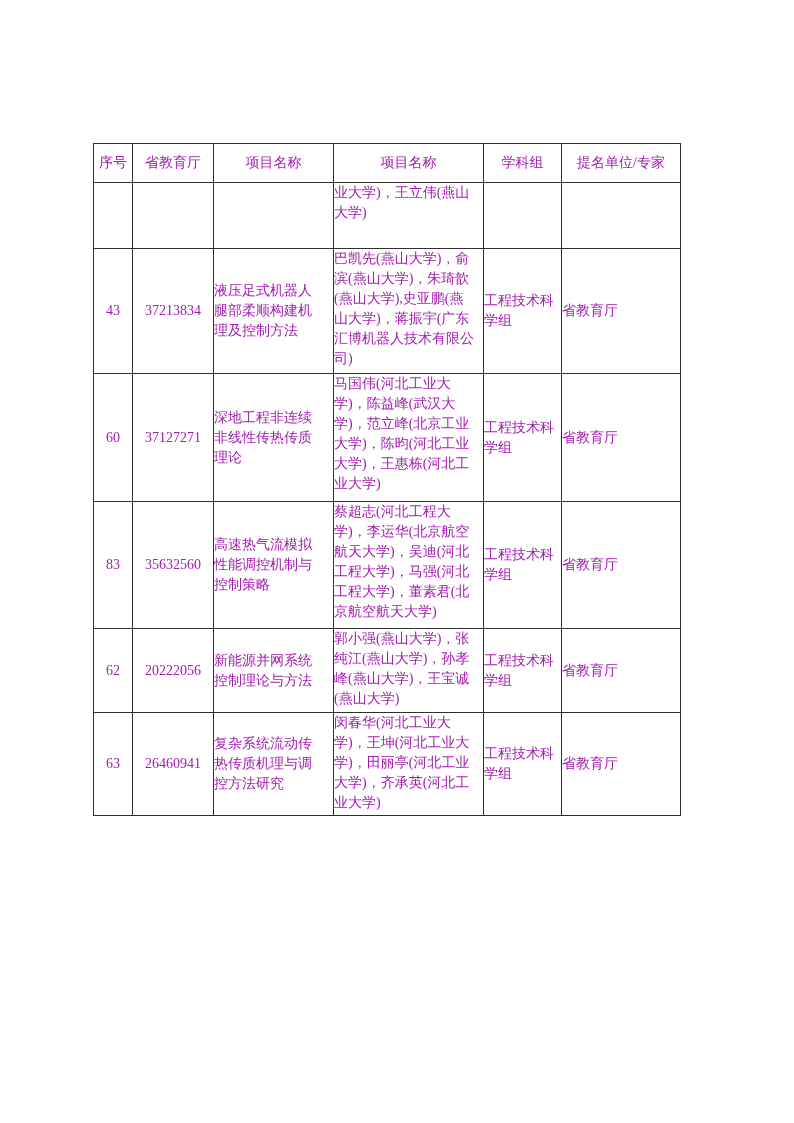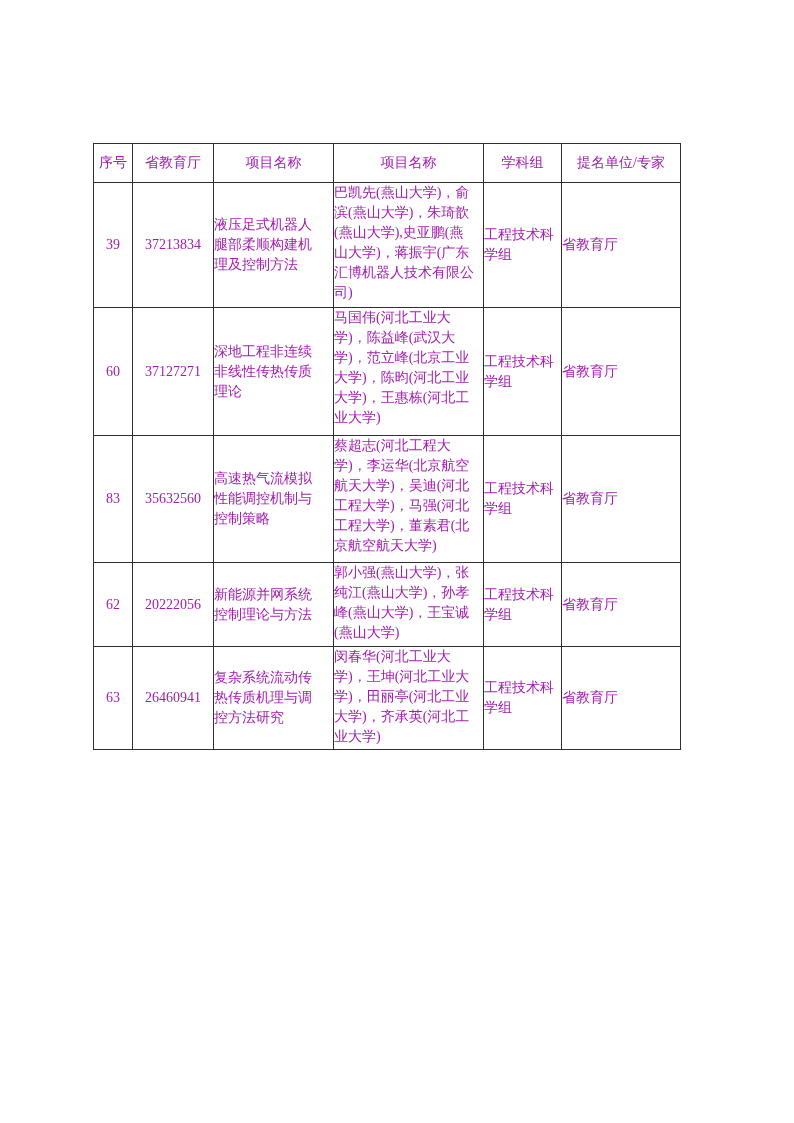--- a/index.html
+++ b/index.html
@@ -92,22 +92,31 @@
       <tr>
         <th>序号</th>
         <th>省教育厅</th>
         <th>项目名称</th>
         <th>项目名称</th>
         <th>学科组</th>
         <th>提名单位/专家</th>
       </tr>
     </thead>
     <tbody>
+      <tr class="r0">
+        <td class="c-index"></td>
+        <td class="c-code"></td>
+        <td class="c-name"></td>
+        <td class="c-completers">业大学)，王立伟(燕山
+大学)</td>
+        <td class="c-group"></td>
+        <td class="c-nominator"></td>
+      </tr>
       <tr class="r1">
-        <td class="c-index">39</td>
+        <td class="c-index">43</td>
         <td class="c-code">37213834</td>
         <td class="c-name">液压足式机器人
 腿部柔顺构建机
 理及控制方法</td>
         <td class="c-completers">巴凯先(燕山大学)，俞
 滨(燕山大学)，朱琦歆
 (燕山大学),史亚鹏(燕
 山大学)，蒋振宇(广东
 汇博机器人技术有限公
 司)</td>

